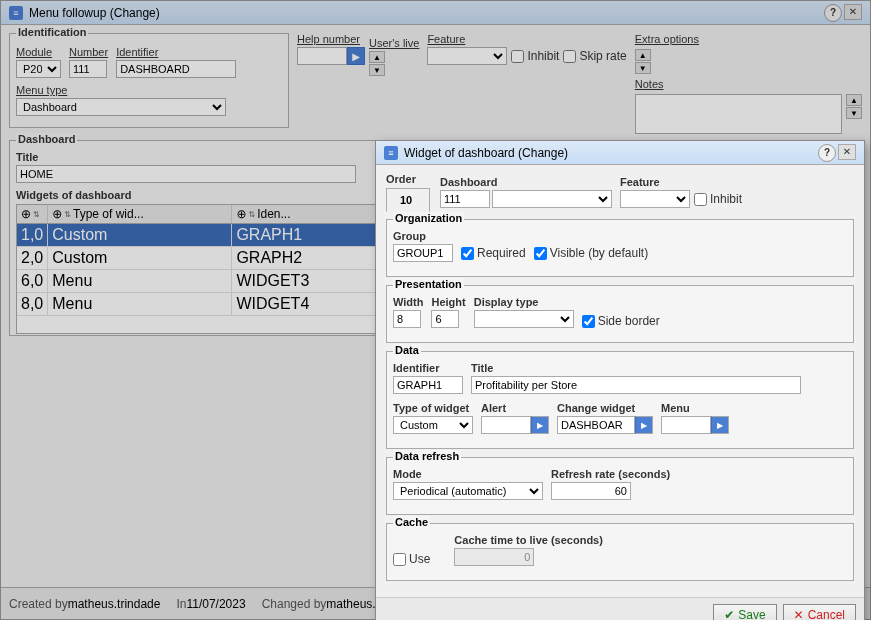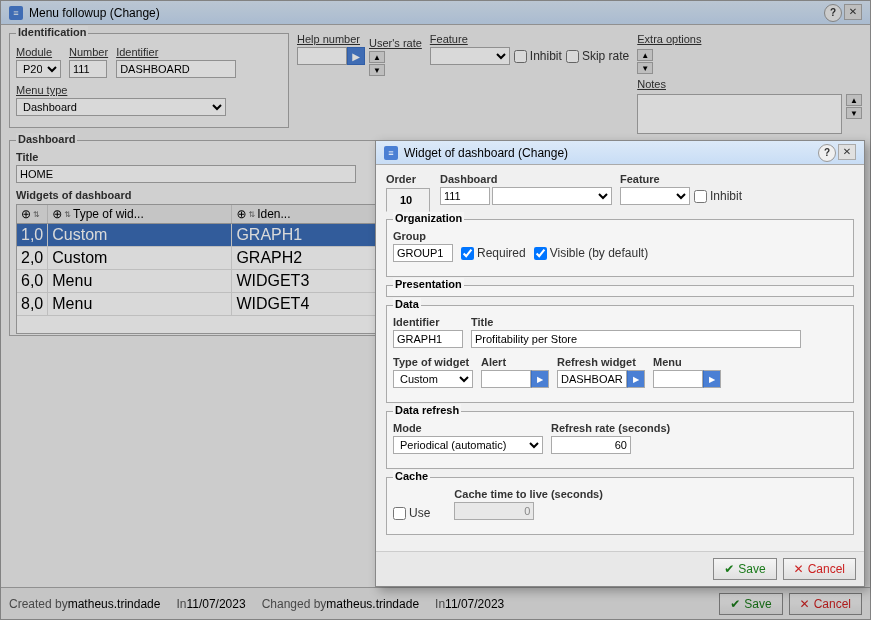--- a/index.html
+++ b/index.html
@@ -200,21 +200,21 @@
     }
 
     .dialog-titlebar-left {
       display: flex; align-items: center; gap: 6px;
     }
 
     .dialog-content {
       padding: 8px 10px;
     }
 
-    .dialog-row { display: flex; align-items: flex-start; gap: 8px; margin-bottom: 8px; }
+    .dialog-row { display: flex; align-items: center; gap: 8px; margin-bottom: 8px; }
 
     .field-group { display: flex; flex-direction: column; gap: 2px; }
     .field-label { font-size: 11px; color: #333; font-weight: bold; }
 
     .group-box {
       border: 1px solid #aaa;
       padding: 4px 6px 6px;
       position: relative;
       background: #f5f5f5;
       margin-bottom: 8px;
@@ -361,21 +361,21 @@
         <div class="col">
           <span class="underline-label">Help number</span>
           <div class="input-with-icon">
             <input type="text" style="width: 50px;">
             <button class="input-icon-btn" style="background:#4a7fd4; border-color:#3a6fc4; border-left:1px solid #3a6fc4;">
               <span style="color:white; font-size:10px;">▶</span>
             </button>
           </div>
         </div>
         <div class="col" style="margin-top:4px;">
-          <span class="underline-label">User's rate</span>
+          <span class="underline-label">User's live</span>
           <div style="display:flex; flex-direction:column; gap:1px;">
             <button class="arrow-btn">▲</button>
             <button class="arrow-btn">▼</button>
           </div>
         </div>
       </div>
 
       <div style="display:flex; flex-direction:column; gap:4px; min-width:140px;">
         <div class="col">
           <span class="underline-label">Feature</span>
@@ -577,20 +577,38 @@
         </label>
         <label class="checkbox-label" style="margin-top:14px;">
           <input type="checkbox" checked="" style="">
           <span>Visible (by default)</span>
         </label>
       </div>
     </div>
 
     <div class="group-box">
       <span class="group-box-label">Presentation</span>
+      <div class="dialog-row" style="margin-top:6px; align-items:flex-end;">
+        <div class="field-group">
+          <span class="field-label">Width</span>
+          <input type="text" style="width: 28px;" value="8">
+        </div>
+        <div class="field-group">
+          <span class="field-label">Height</span>
+          <input type="text" style="width: 28px;" value="6">
+        </div>
+        <div class="field-group">
+          <span class="field-label">Display type</span>
+          <select style="width:100px; height:18px; font-size:11px;"></select>
+        </div>
+        <label class="checkbox-label">
+          <input type="checkbox" checked="" style="">
+          <span>Side border</span>
+        </label>
+      </div>
     </div>
 
     <div class="group-box">
       <span class="group-box-label">Data</span>
       <div class="dialog-row" style="margin-top:6px;">
         <div class="field-group">
           <span class="field-label">Identifier</span>
           <input type="text" style="width: 70px;" value="GRAPH1">
         </div>
         <div class="field-group" style="flex:1;">
@@ -608,23 +626,23 @@
         <div class="field-group">
           <span class="field-label">Alert</span>
           <div style="display:flex; align-items:center;">
             <input type="text" style="width: 50px;">
             <button class="input-icon-btn" style="background:#4a7fd4; border-left:1px solid #3a6fc4;">
               <span style="color:white; font-size:8px;">▶</span>
             </button>
           </div>
         </div>
         <div class="field-group">
-          <span class="field-label">Refresh widget</span>
+          <span class="field-label">Change widget</span>
           <div style="display:flex; align-items:center;">
-            <input type="text" style="width: 70px;" value="DASHBOAR">
+            <input type="text" style="width: 78px;" value="DASHBOAR">
             <button class="input-icon-btn" style="background:#4a7fd4; border-left:1px solid #3a6fc4;">
               <span style="color:white; font-size:8px;">▶</span>
             </button>
           </div>
         </div>
         <div class="field-group">
           <span class="field-label">Menu</span>
           <div style="display:flex; align-items:center;">
             <input type="text" style="width: 50px;">
             <button class="input-icon-btn" style="background:#4a7fd4; border-left:1px solid #3a6fc4;">

